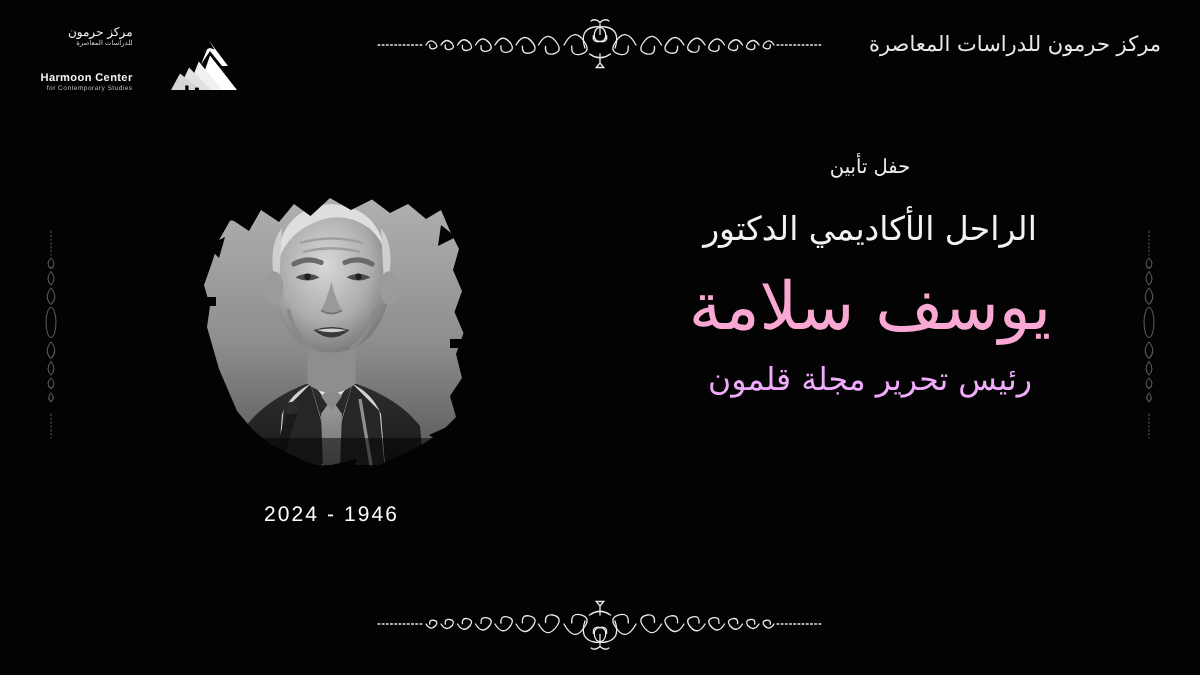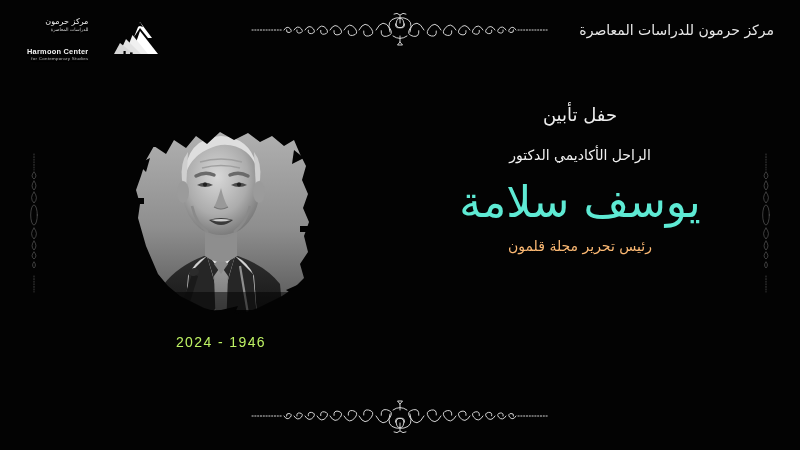--- a/index.html
+++ b/index.html
@@ -20,21 +20,21 @@
   }
 
   
   #header {
     position:absolute; top:0; left:0; width:800px; height:70px;
   }
 
   
   #logo {
     position:absolute; left:27px; top:18px;
-    display:flex; flex-direction:row-reverse; align-items:flex-start; gap:22px;
+    display:flex; flex-direction:row-reverse; align-items:flex-end; gap:22px;
     direction:ltr;
     text-decoration:underline;
   }
   #logo-mark { width:52px; height:38px; display:block; }
   #logo-text {
     display:flex; flex-direction:column; align-items:flex-end;
     line-height:1.12;
   }
   .logo-ar {
     font-size:8px; color:#f2f2f2; letter-spacing:1.1px;
@@ -82,47 +82,47 @@
   
   #portrait-block {
     position:absolute; left:108px; top:106px; width:226px; height:252px;
   }
   #portrait {
     position:absolute; left:0; top:0; width:226px; height:222px;
   }
   #years {
     position:absolute; left:0; top:228px; width:226px;
     text-align:center;
-    font-size:14px; color:#bef264; letter-spacing:1.4px;
+    font-size:14px; color:#ffffff; letter-spacing:1.4px;
     direction:ltr;
     font-family:"Liberation Sans", sans-serif;
   }
 
   
   #text-block {
     position:absolute; left:392px; top:104px; width:376px;
     text-align:center; direction:rtl;
   }
   #line-ceremony {
-    font-size:18px; color:#ededed; letter-spacing:.2px;
+    font-size:13px; color:#ededed; letter-spacing:.2px;
     margin-bottom:22px;
   }
   #line-title {
-    font-size:14px; color:#f2f2f2; letter-spacing:.2px;
+    font-size:22px; color:#f2f2f2; letter-spacing:.2px;
     margin-bottom:14px;
   }
   #line-name {
-    font-size:44px; color:#5eead4; line-height:1.15;
+    font-size:44px; color:#f9a8d4; line-height:1.15;
     font-family:"DejaVu Sans", sans-serif;
     font-weight:normal;
     letter-spacing:.5px;
     margin-bottom:10px;
   }
   #line-role {
-    font-size:14px; color:#fdba74; letter-spacing:.2px;
+    font-size:21px; color:#f0abfc; letter-spacing:.2px;
     margin-bottom:34px;
   }
   #line-date {
     font-size:16.5px; color:#ededed; letter-spacing:.2px;
     line-height:1.35;
   }
 </style>
 </head>
 <body>
 

